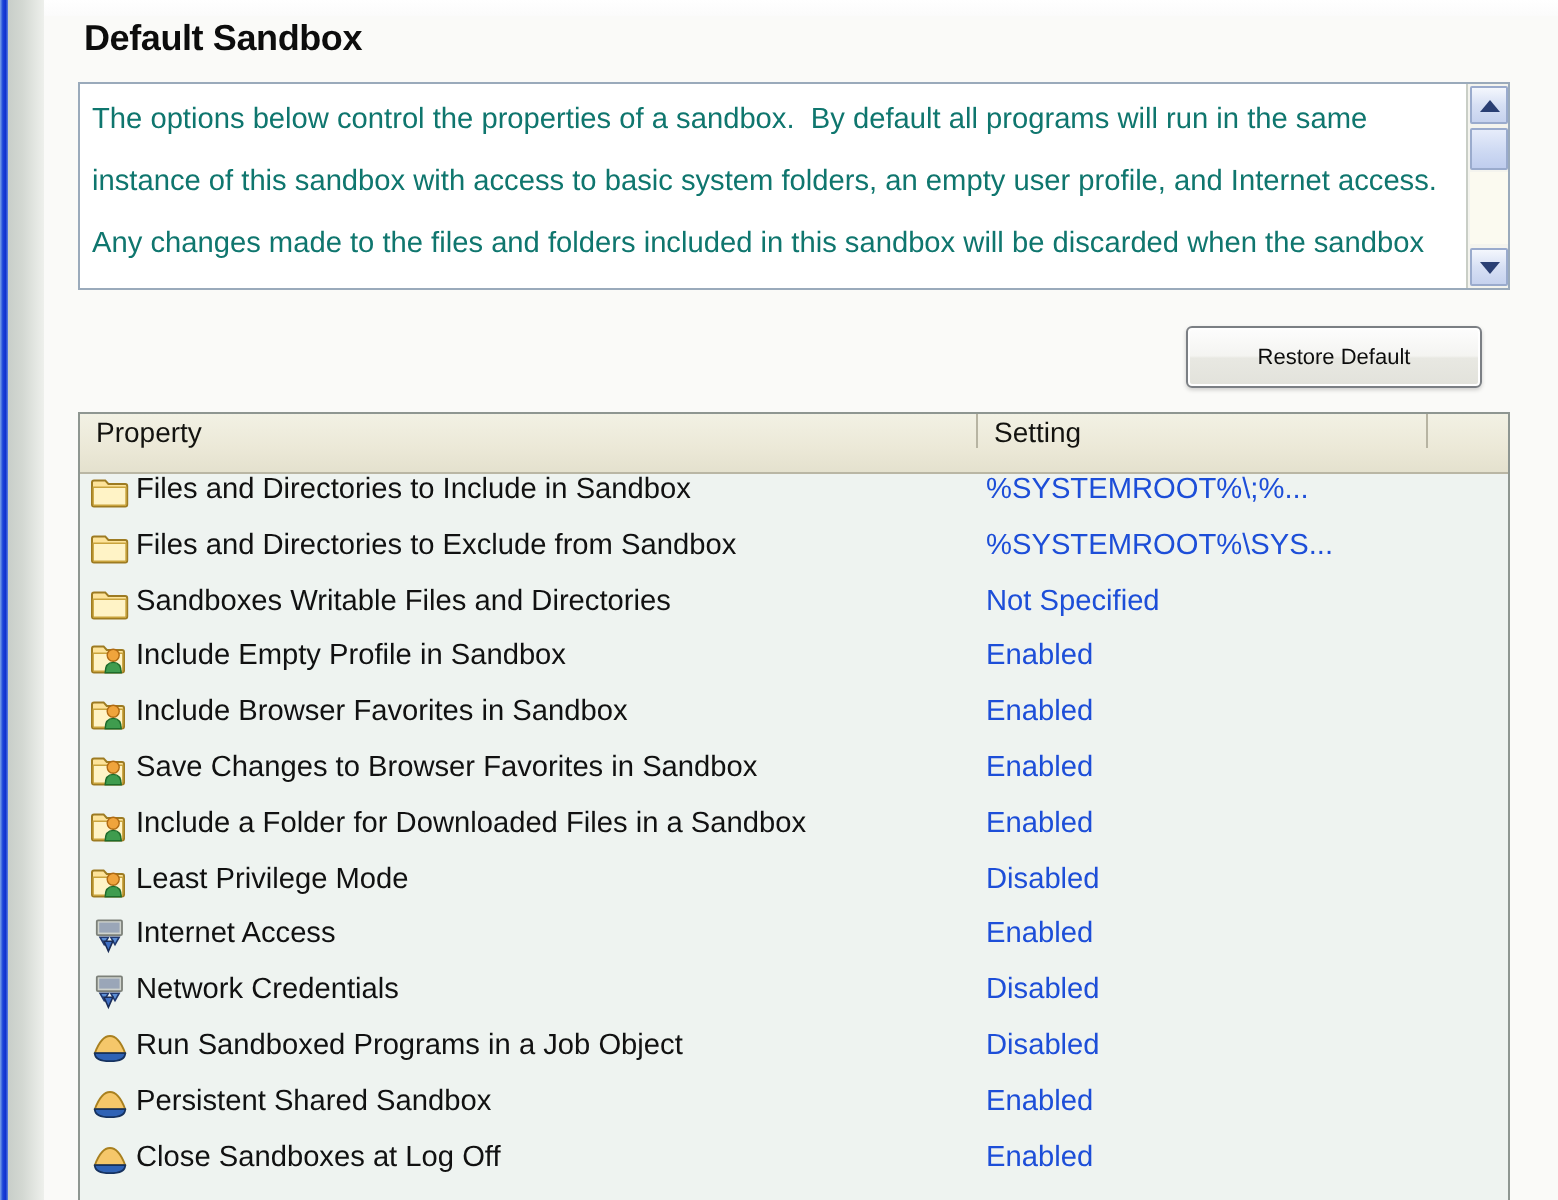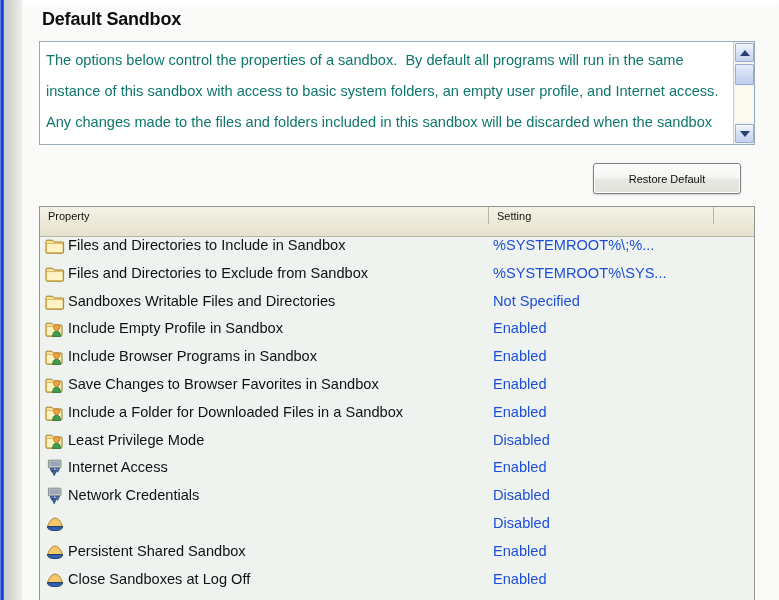--- a/index.html
+++ b/index.html
@@ -182,21 +182,21 @@
     height: 29px;
     background: linear-gradient(to bottom, #f2f1e4 0%, #ece9d8 55%, #e4e1ce 100%);
     border-bottom: 1px solid #b9b6a4;
   }
   .col-header {
     position: absolute;
     top: 0;
     height: 17px;
     display: flex;
     align-items: center;
-    font-size: 11px;
+    font-size: 14px;
     color: #13130f;
     box-sizing: border-box;
   }
   .col-header .lbl { padding-left: 8px; }
   #col-property { left: 0; width: 448px; }
   #col-setting  { left: 448px; width: 225px; border-left: 1px solid #b7b4a2; }
   #col-extra    { left: 673px; width: 41px; border-left: 1px solid #b7b4a2; }
 
   #list-body {
     position: relative;
@@ -322,21 +322,21 @@
           </div>
           <div class="list-row">
             <span class="row-icon">
               <svg class="ico" viewBox="0 0 20 18">
                 <path d="M1 4.2 L1 15.2 Q1 16.2 2 16.2 L16 16.2 Q17 16.2 17 15.2 L17 6.0 Q17 5.0 16 5.0 L8.4 5.0 L6.8 3.2 L2 3.2 Q1 3.2 1 4.2 Z" fill="#fde39a" stroke="#9d7b22" stroke-width="1"></path>
                 <path d="M1.6 6.6 L16.4 6.6 L16.4 15.0 Q16.4 15.6 15.8 15.6 L2.2 15.6 Q1.6 15.6 1.6 15.0 Z" fill="#fff3c6" stroke="#c9a33d" stroke-width="0.7"></path>
                 <circle cx="11.6" cy="7.6" r="3.0" fill="#f0a43c" stroke="#b06a12" stroke-width="0.7"></circle>
                 <path d="M7.6 16.4 Q7.6 11.2 11.6 11.2 Q15.6 11.2 15.6 16.4 Z" fill="#3f9c4e" stroke="#1d6b2b" stroke-width="0.7"></path>
               </svg>
             </span>
-            <span class="row-label">Include Browser Programs in Sandbox</span>
+            <span class="row-label">Include Browser Favorites in Sandbox</span>
             <span class="row-setting">Enabled</span>
           </div>
           <div class="list-row">
             <span class="row-icon">
               <svg class="ico" viewBox="0 0 20 18">
                 <path d="M1 4.2 L1 15.2 Q1 16.2 2 16.2 L16 16.2 Q17 16.2 17 15.2 L17 6.0 Q17 5.0 16 5.0 L8.4 5.0 L6.8 3.2 L2 3.2 Q1 3.2 1 4.2 Z" fill="#fde39a" stroke="#9d7b22" stroke-width="1"></path>
                 <path d="M1.6 6.6 L16.4 6.6 L16.4 15.0 Q16.4 15.6 15.8 15.6 L2.2 15.6 Q1.6 15.6 1.6 15.0 Z" fill="#fff3c6" stroke="#c9a33d" stroke-width="0.7"></path>
                 <circle cx="11.6" cy="7.6" r="3.0" fill="#f0a43c" stroke="#b06a12" stroke-width="0.7"></circle>
                 <path d="M7.6 16.4 Q7.6 11.2 11.6 11.2 Q15.6 11.2 15.6 16.4 Z" fill="#3f9c4e" stroke="#1d6b2b" stroke-width="0.7"></path>
               </svg>
@@ -394,20 +394,21 @@
             <span class="row-label">Network Credentials</span>
             <span class="row-setting">Disabled</span>
           </div>
           <div class="list-row">
             <span class="row-icon">
               <svg class="ico" viewBox="0 0 20 18">
                 <path d="M2.4 11.6 Q5.6 3.0 10.0 3.0 Q14.4 3.0 17.6 11.6 Z" fill="#f5c76a" stroke="#a9801f" stroke-width="0.9"></path>
                 <path d="M2.4 11.6 L17.6 11.6 Q17.6 15.6 10.0 15.6 Q2.4 15.6 2.4 11.6 Z" fill="#2f62b5" stroke="#16325f" stroke-width="0.9"></path>
               </svg>
             </span>
+            <span class="row-label">Run Sandboxed Programs in a Job Object</span>
             <span class="row-setting">Disabled</span>
           </div>
           <div class="list-row">
             <span class="row-icon">
               <svg class="ico" viewBox="0 0 20 18">
                 <path d="M2.4 11.6 Q5.6 3.0 10.0 3.0 Q14.4 3.0 17.6 11.6 Z" fill="#f5c76a" stroke="#a9801f" stroke-width="0.9"></path>
                 <path d="M2.4 11.6 L17.6 11.6 Q17.6 15.6 10.0 15.6 Q2.4 15.6 2.4 11.6 Z" fill="#2f62b5" stroke="#16325f" stroke-width="0.9"></path>
               </svg>
             </span>
             <span class="row-label">Persistent Shared Sandbox</span>

